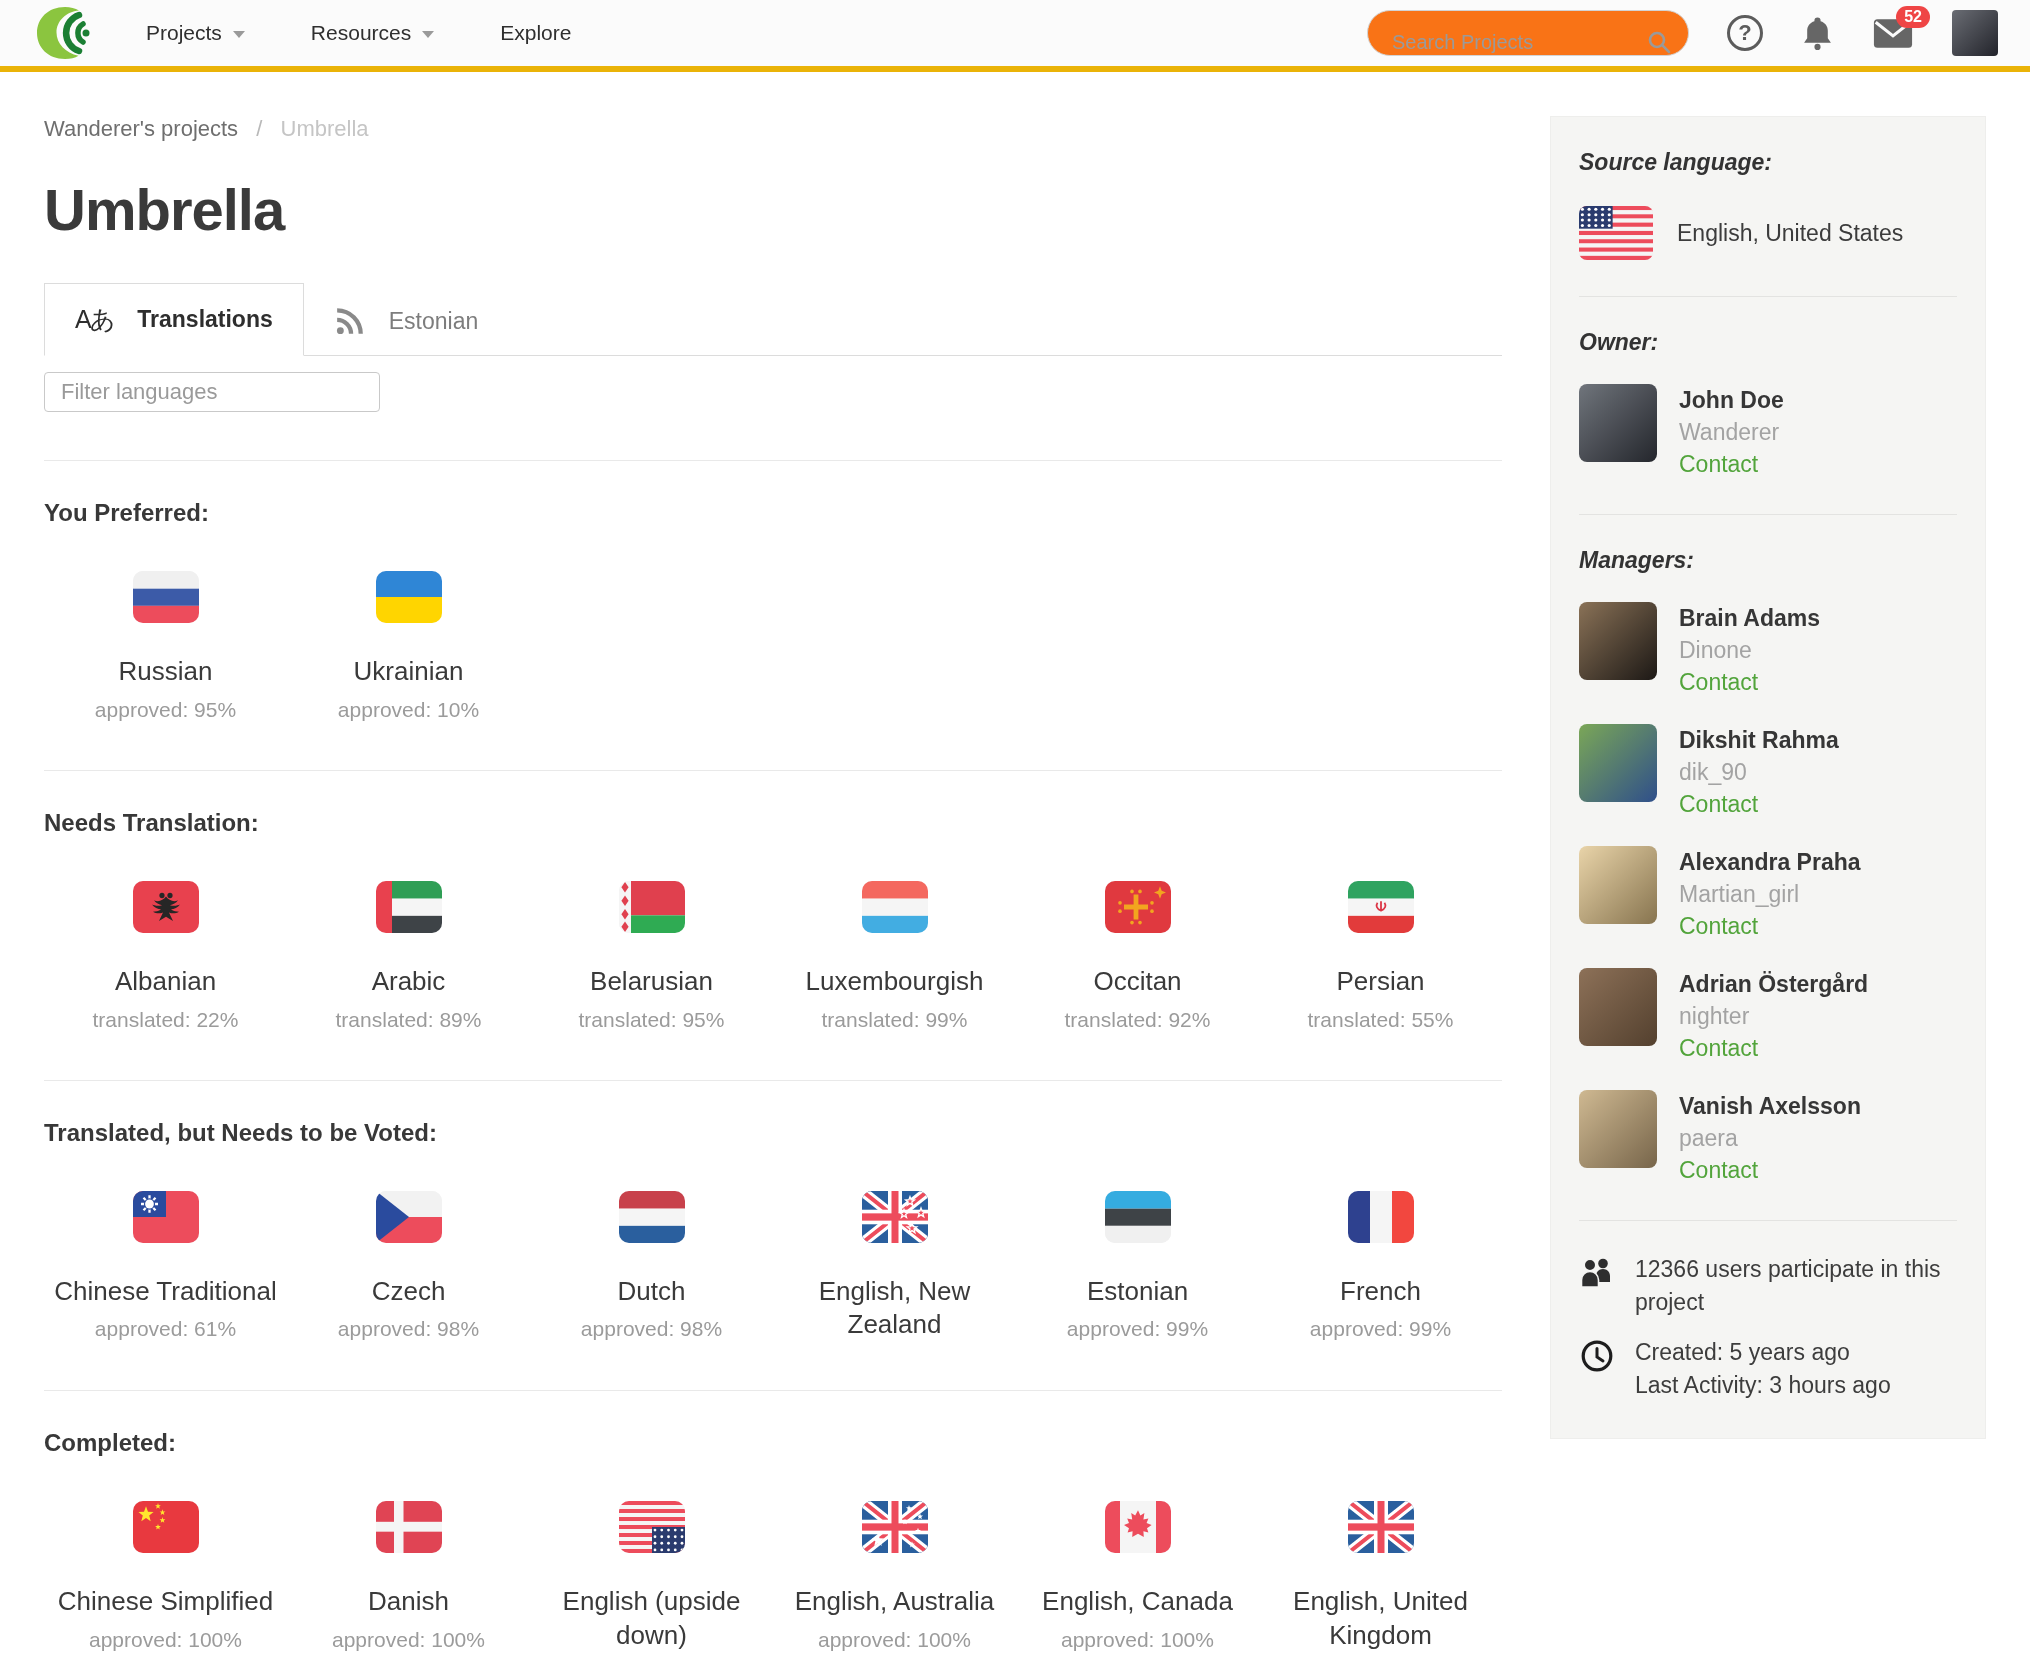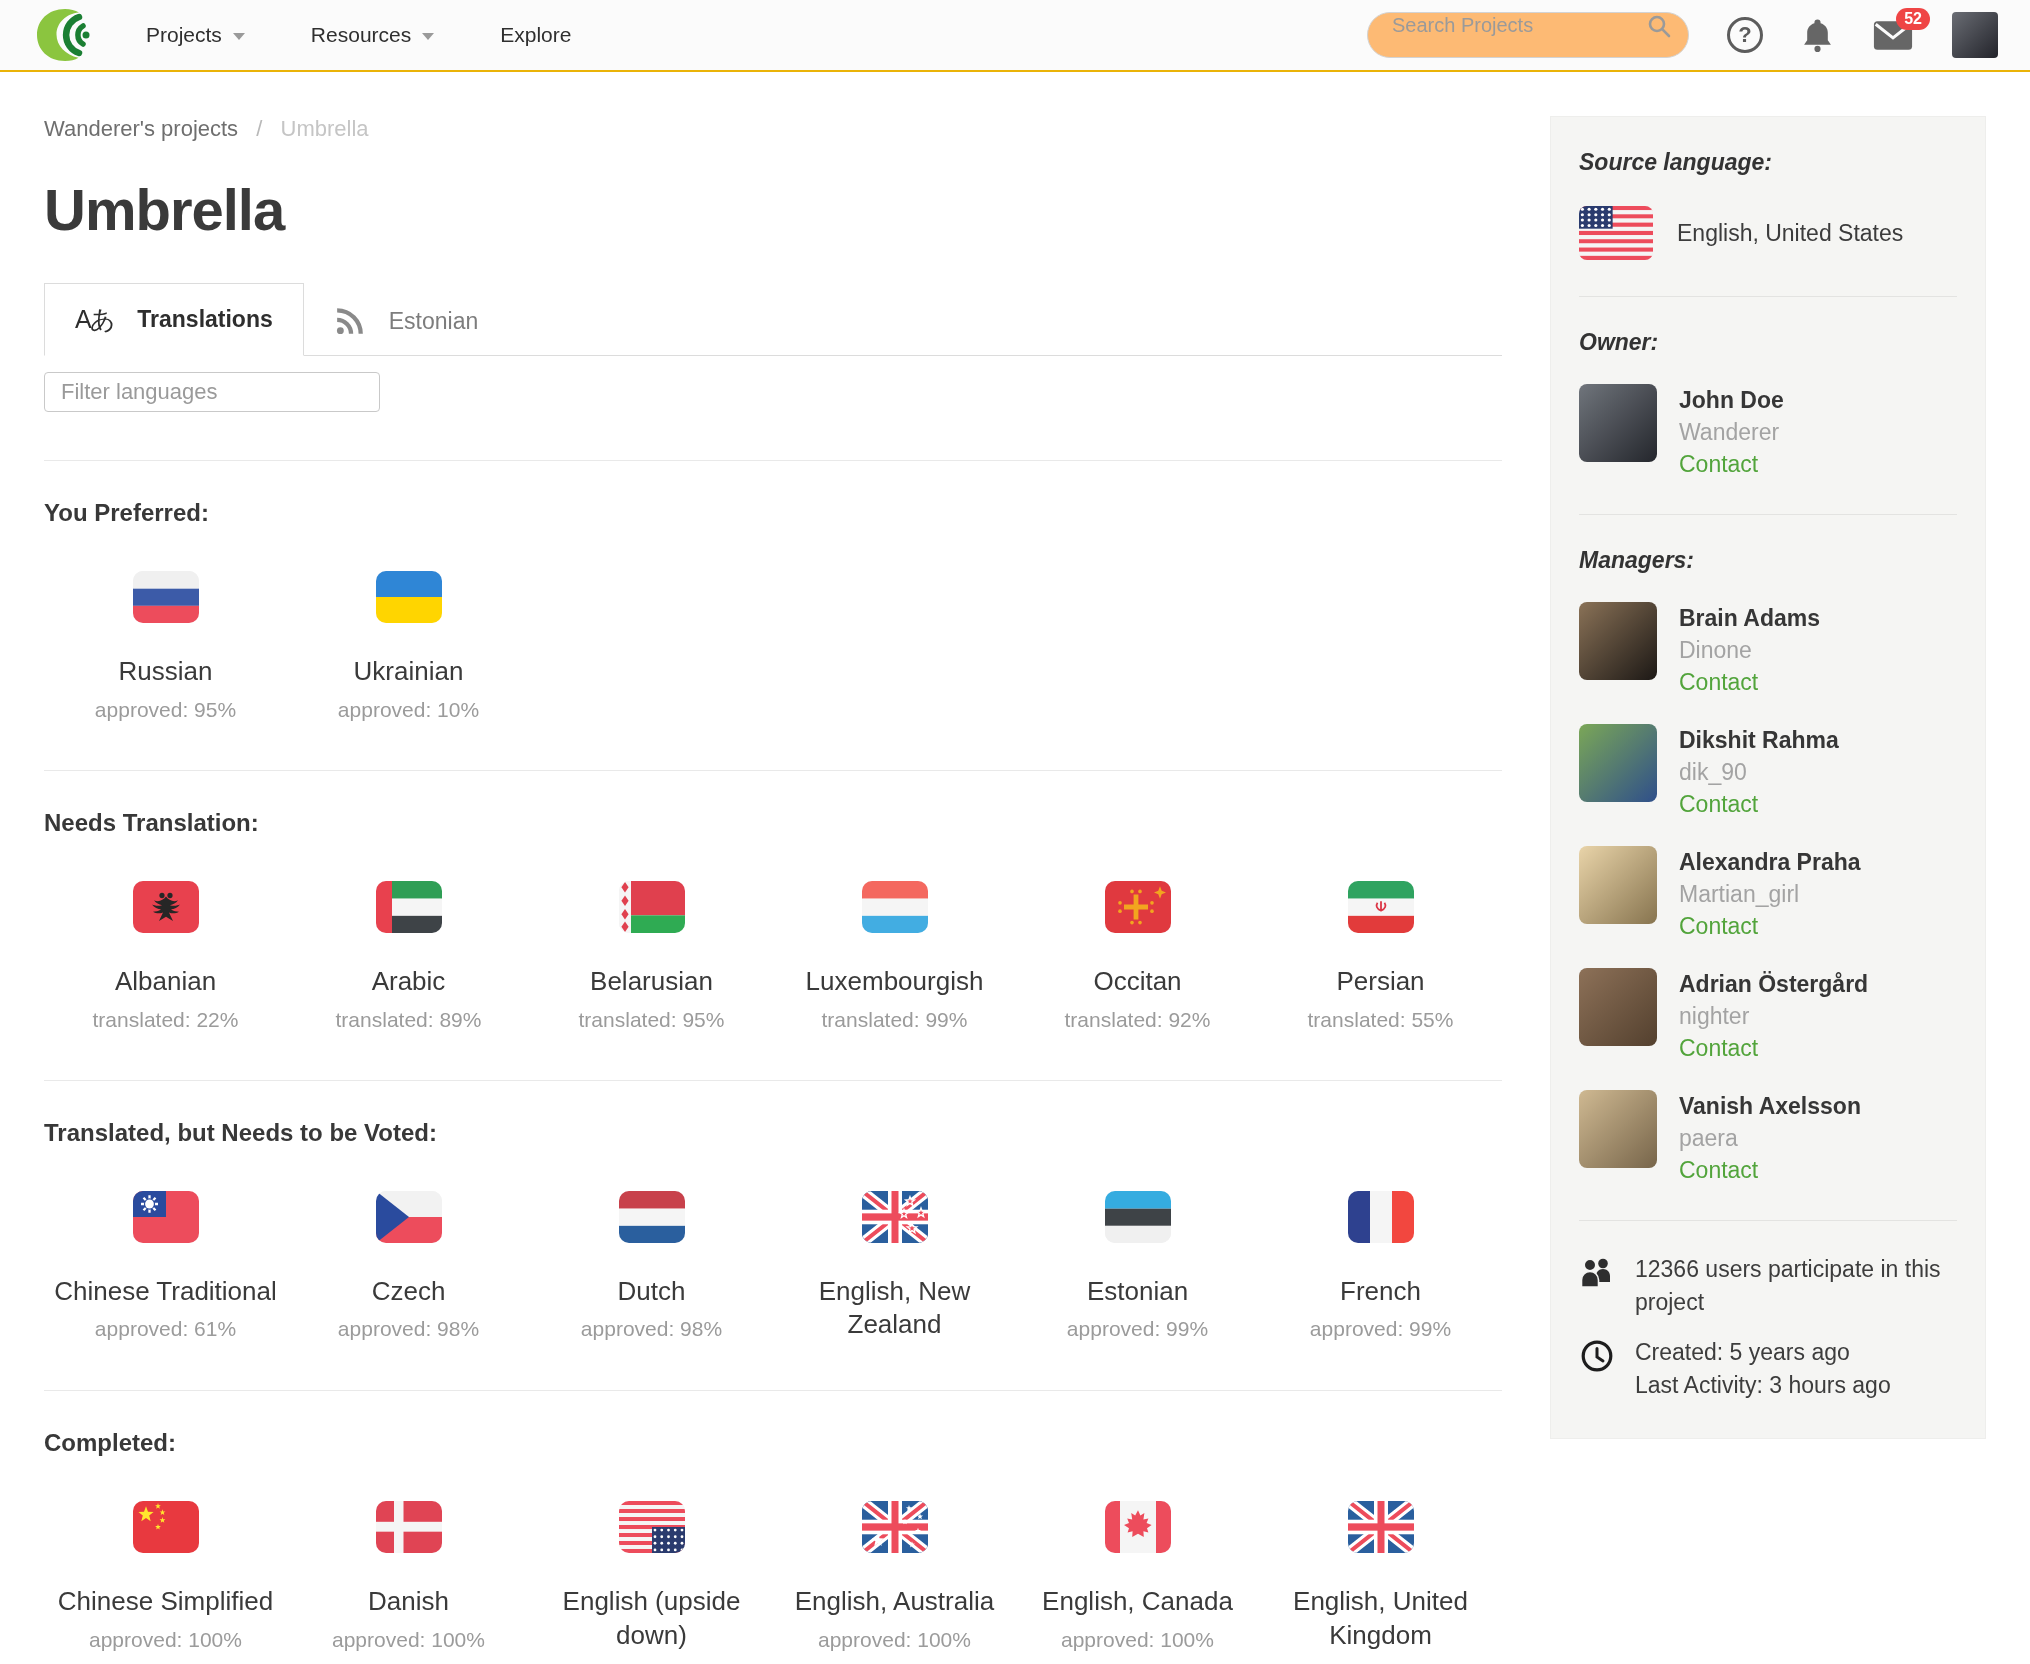--- a/index.html
+++ b/index.html
@@ -4,27 +4,27 @@
 <style>
   * { box-sizing: border-box; }
   html,body { margin:0; padding:0; }
   body {
     width:2030px; height:1664px; overflow:hidden; background:#fff;
     font-family:"Liberation Sans","DejaVu Sans",sans-serif; color:#3a3a3a;
   }
   :root { --green:#52a43b; --red:#ef4545; }
 
   
-  .navbar{height:72px;background:#fbfbfb;border-bottom:2px solid #eab308;display:flex;align-items:center;padding:0 32px;}
+  .navbar{height:72px;background:#fbfbfb;border-bottom:6px solid #eab308;display:flex;align-items:center;padding:0 32px;}
   .logo{width:70px;height:58px;margin-right:44px;flex:none;}
   .nav-items{display:flex;gap:66px;}
   .nav-item{display:flex;align-items:center;gap:11px;font-size:21px;color:#2f2f2f;cursor:pointer;}
   .caret{width:0;height:0;border-left:6px solid transparent;border-right:6px solid transparent;border-top:7px solid #9a9a9a;margin-top:3px;}
   .nav-right{margin-left:auto;display:flex;align-items:center;gap:38px;}
-  .search-pill{width:322px;height:46px;border:1px solid #d3d3d3;border-radius:23px;background:#fdba74;display:flex;align-items:flex-start;padding:0 16px 0 22px;}
+  .search-pill{width:322px;height:46px;border:1px solid #d3d3d3;border-radius:23px;background:#f97316;display:flex;align-items:flex-end;padding:0 16px 0 22px;}
   .search-pill input{border:none;outline:none;flex:1;font-size:20px;color:#444;background:transparent;min-width:0;}
   ::placeholder{color:#9a9a9a;opacity:1;}
   .help-icon{width:36px;height:36px;border:3px solid #5c5c5c;border-radius:50%;color:#5c5c5c;font-weight:bold;font-size:22px;display:flex;align-items:center;justify-content:center;cursor:pointer;}
   .icon-btn{cursor:pointer;display:flex;align-items:center;}
   .mail-wrap{position:relative;}
   .badge{position:absolute;top:-12px;right:-16px;background:var(--red);color:#fff;font-size:16px;font-weight:bold;border-radius:13px;padding:3px 8px;line-height:1;}
   .avatar-sm{width:46px;height:46px;border-radius:4px;cursor:pointer;}
 
   
   .content{display:flex;align-items:flex-start;padding:0 44px;margin-top:44px;}

